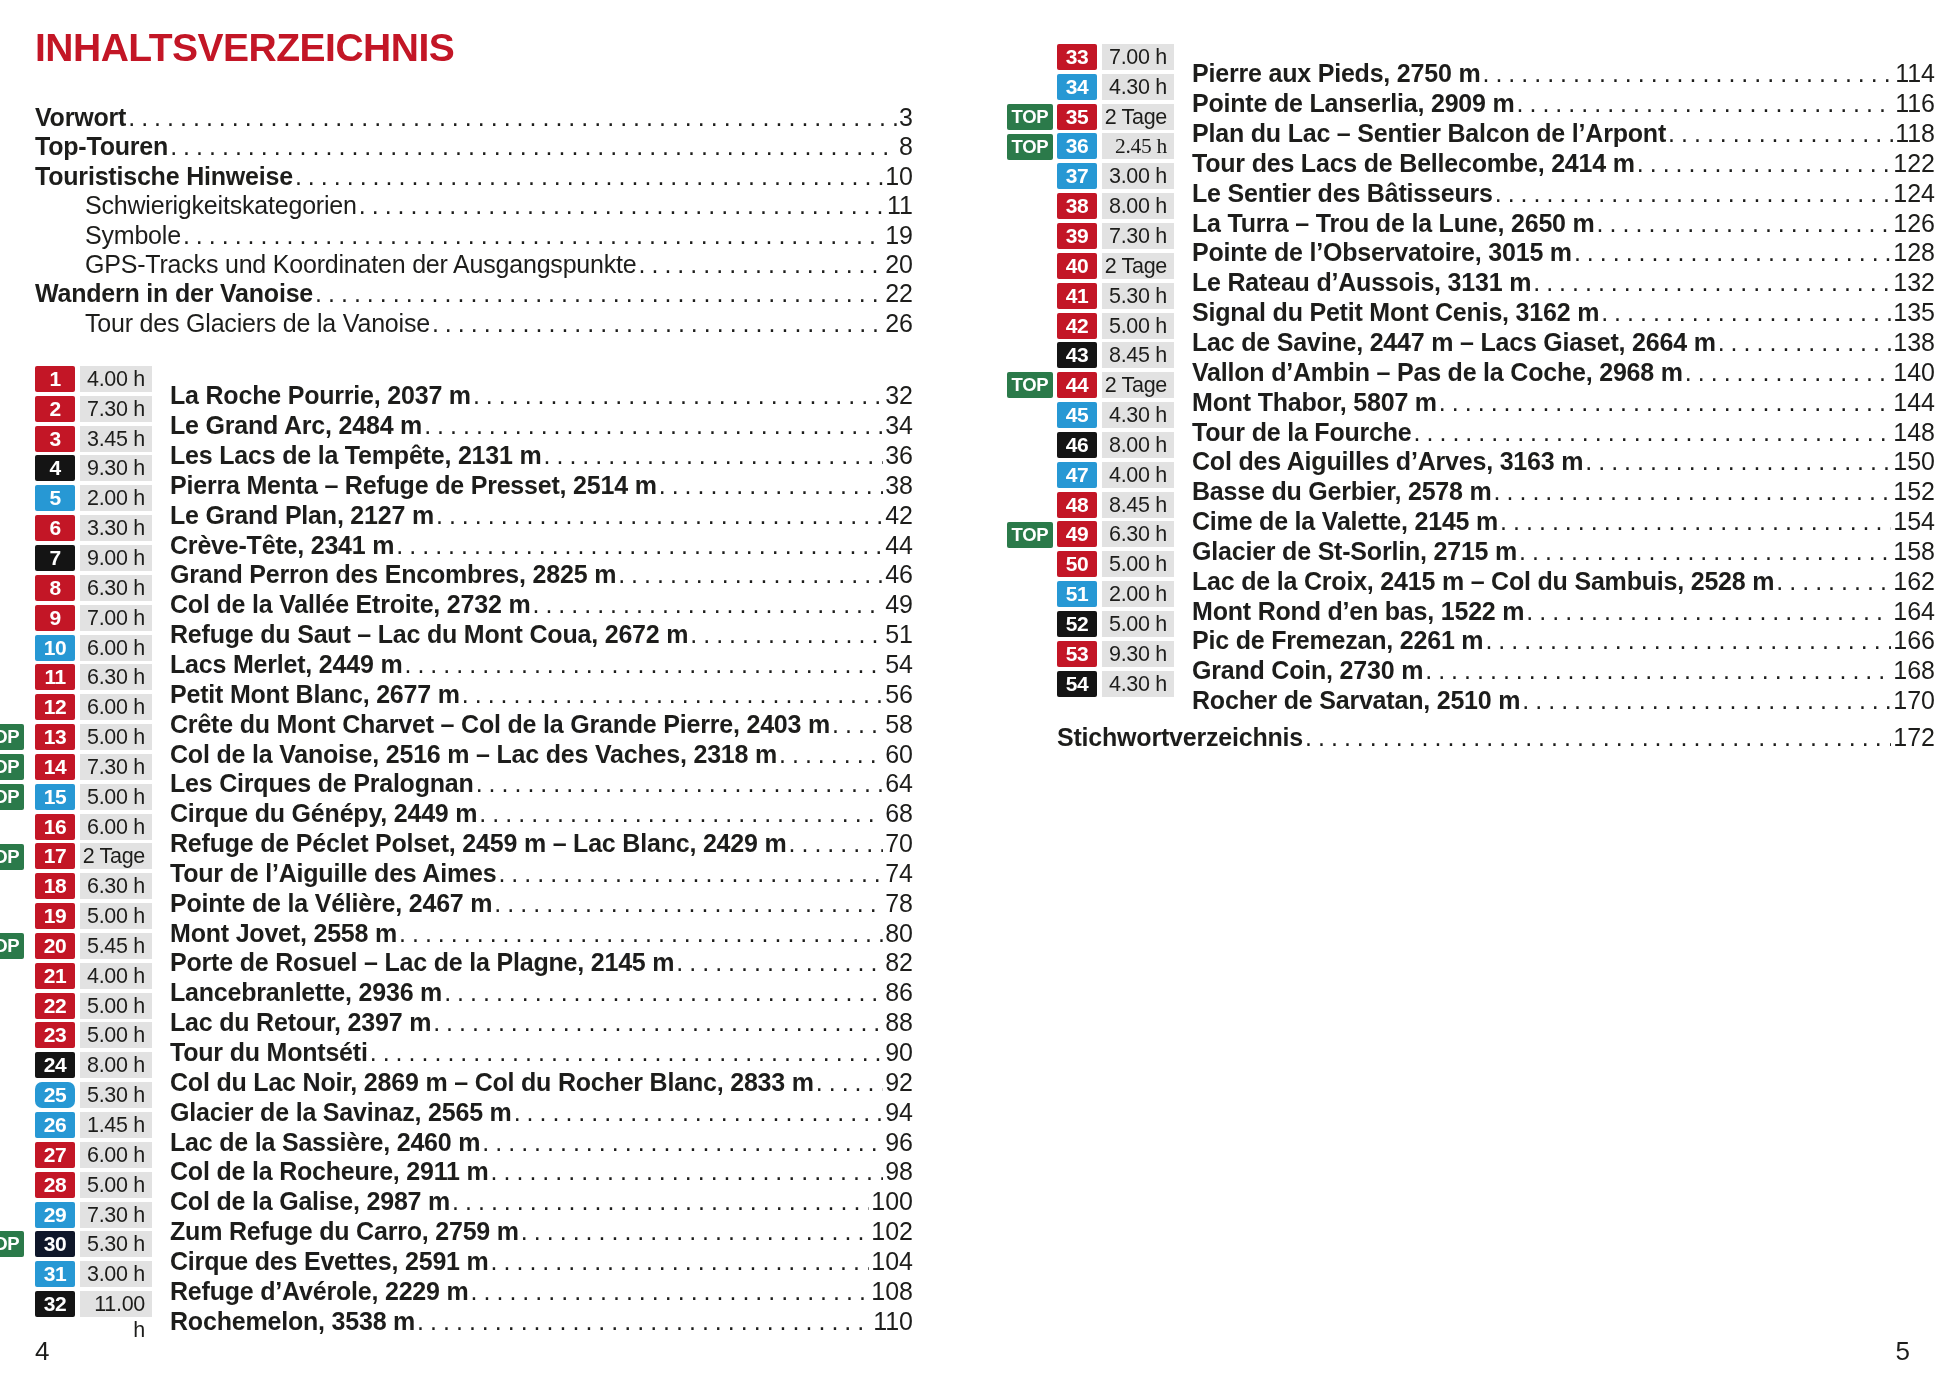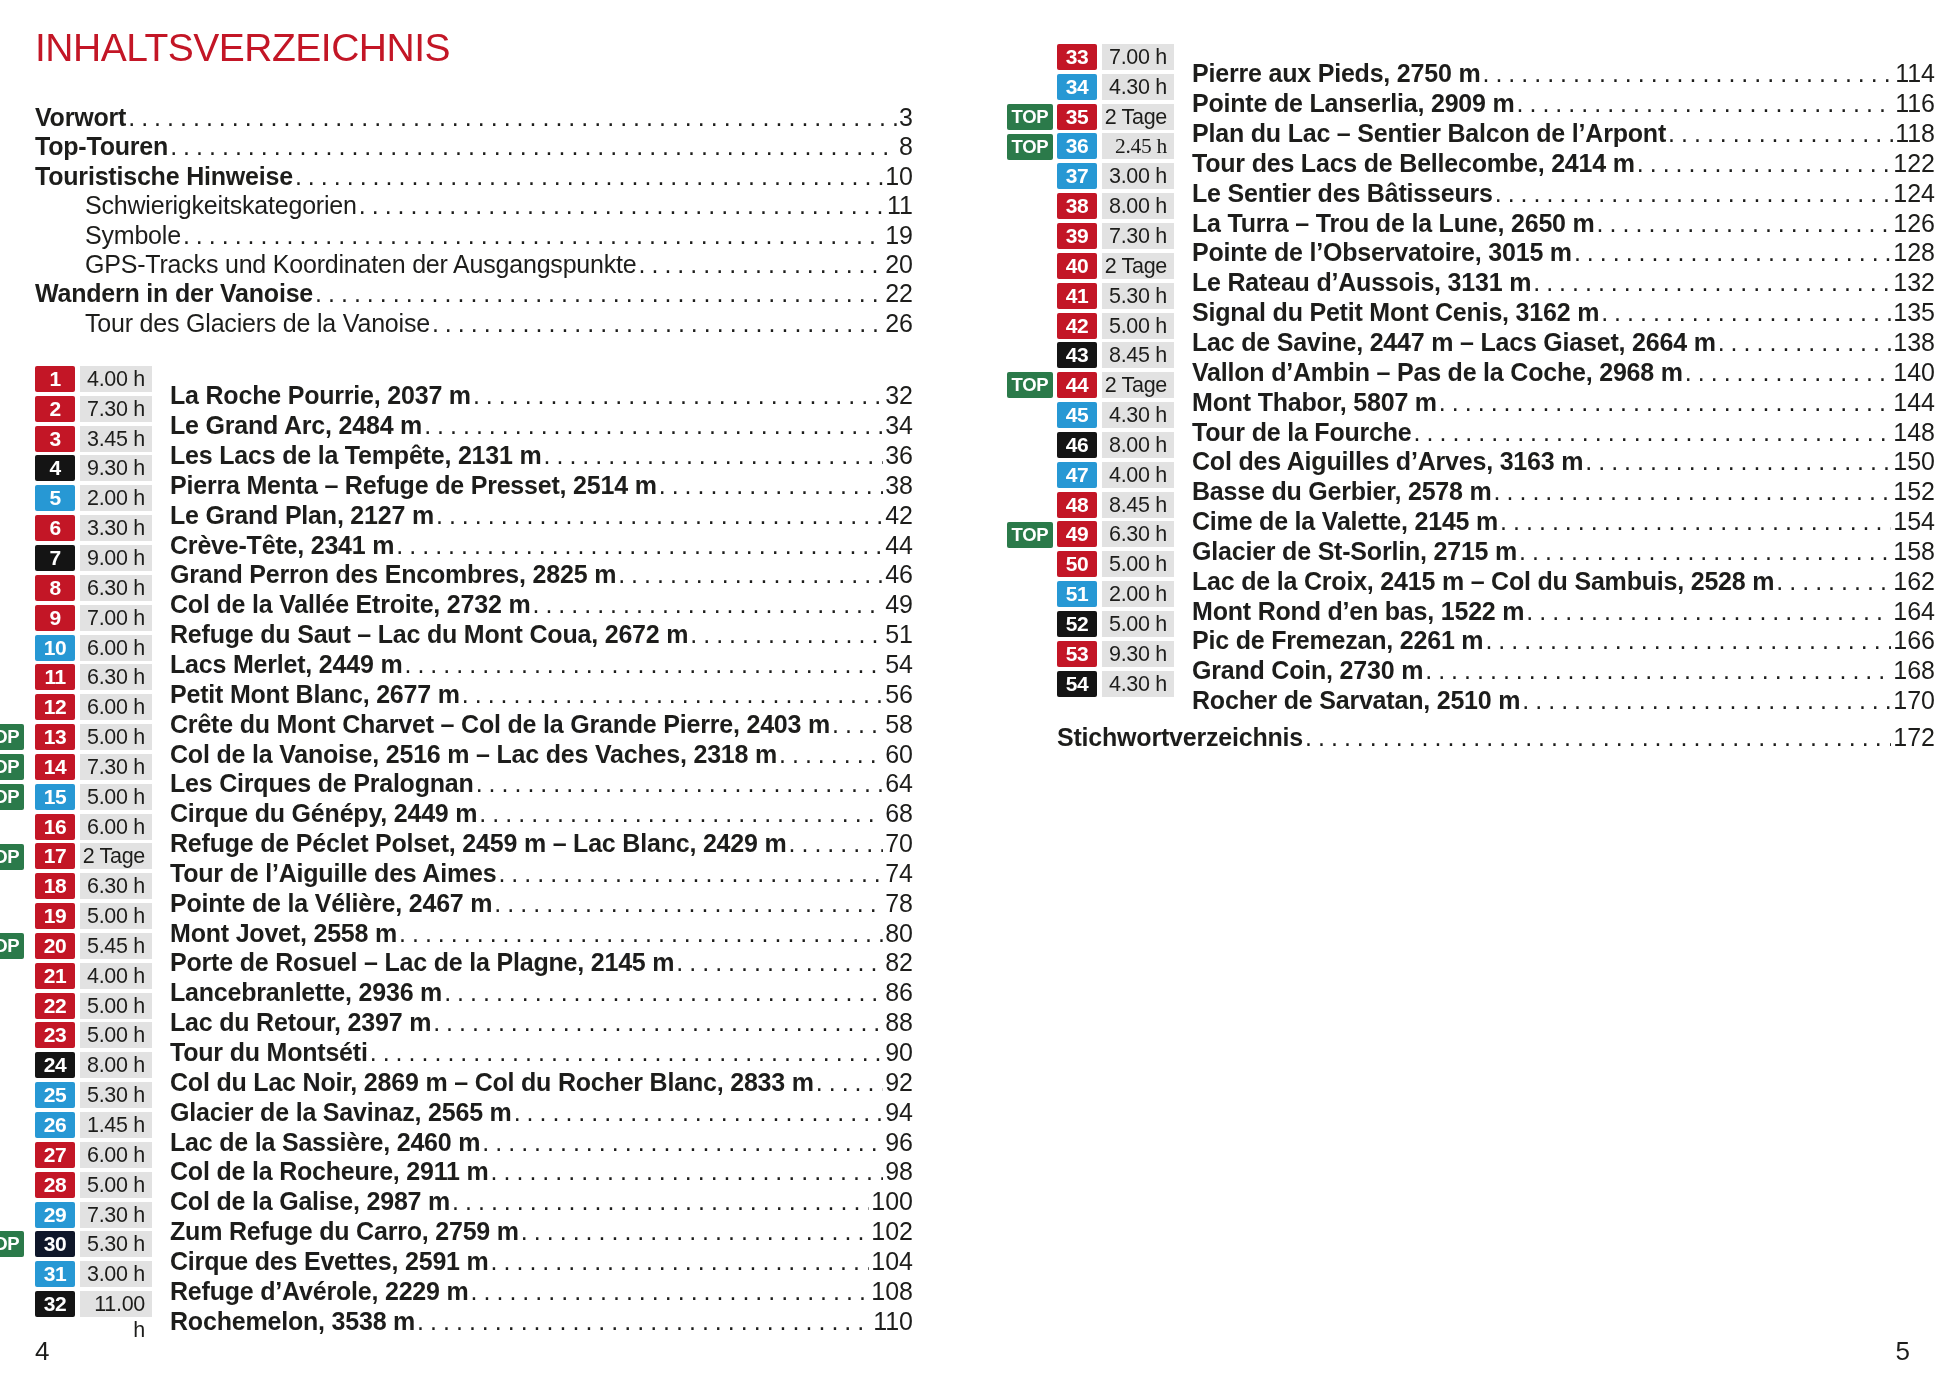--- a/index.html
+++ b/index.html
@@ -7,21 +7,21 @@
     width:1940px;height:1383px;background:#ffffff;overflow:hidden;position:relative;
     font-family:"Liberation Sans",sans-serif;color:#1d1d1b;
     -webkit-font-smoothing:antialiased;
   }
   .page{position:absolute;top:0;height:1383px;}
   #page-left{left:35px;width:878px;}
   #page-right{left:1057px;width:878px;}
 
   .title{
     position:absolute;top:26px;left:0;margin:0;
-    font-size:39px;font-weight:400;letter-spacing:-.5px;color:#c31626;
+    font-size:39px;font-weight:700;letter-spacing:-.5px;color:#c31626;
   }
 
   .rows{position:absolute;left:0;right:0;}
   #intro-rows{top:103px;}
   #left-tour-rows{top:364px;}
   #right-tour-rows{top:42px;}
   #index-row-wrap{top:723px;}
 
   
   .irow{display:flex;align-items:baseline;height:29.4px;font-size:25px;}
@@ -322,21 +322,21 @@
       <div class="trow">
         <span class="badge" style="background: rgb(20, 20, 20);">24</span>
         <span class="time" style="background: rgb(226, 226, 226);">8.00 h</span>
         <span class="main">
           <span class="name">Col du Lac Noir, 2869 m – Col du Rocher Blanc, 2833 m</span>
           <span class="dots"></span>
           <span class="pagenum">92</span>
         </span>
       </div>
       <div class="trow">
-        <span class="badge" style="background: rgb(39, 152, 212);">25</span>
+        <span class="badge" style="background: rgb(39, 152, 212); border-radius: 7px;">25</span>
         <span class="time" style="background: rgb(226, 226, 226);">5.30 h</span>
         <span class="main">
           <span class="name">Glacier de la Savinaz, 2565 m</span>
           <span class="dots"></span>
           <span class="pagenum">94</span>
         </span>
       </div>
       <div class="trow">
         <span class="badge" style="background: rgb(39, 152, 212);">26</span>
         <span class="time" style="background: rgb(226, 226, 226);">1.45 h</span>

